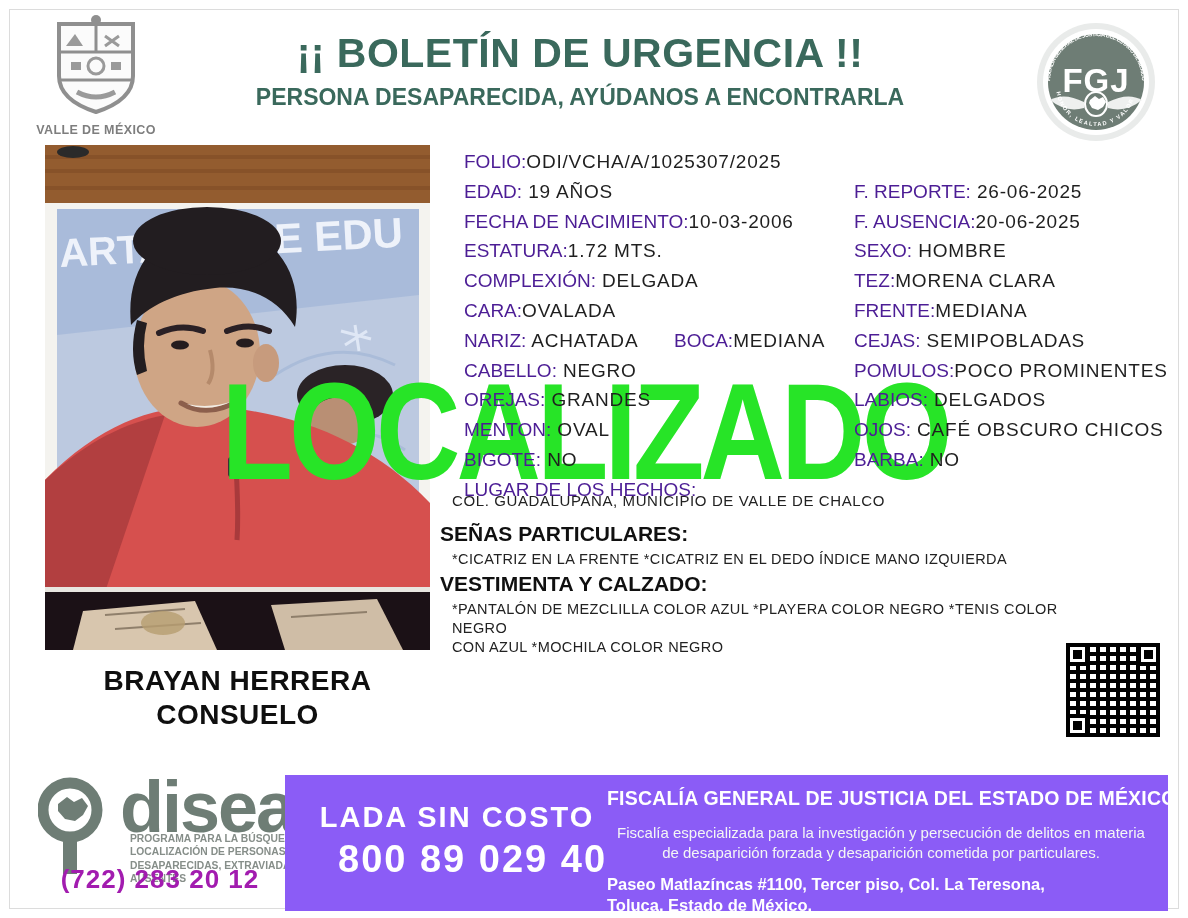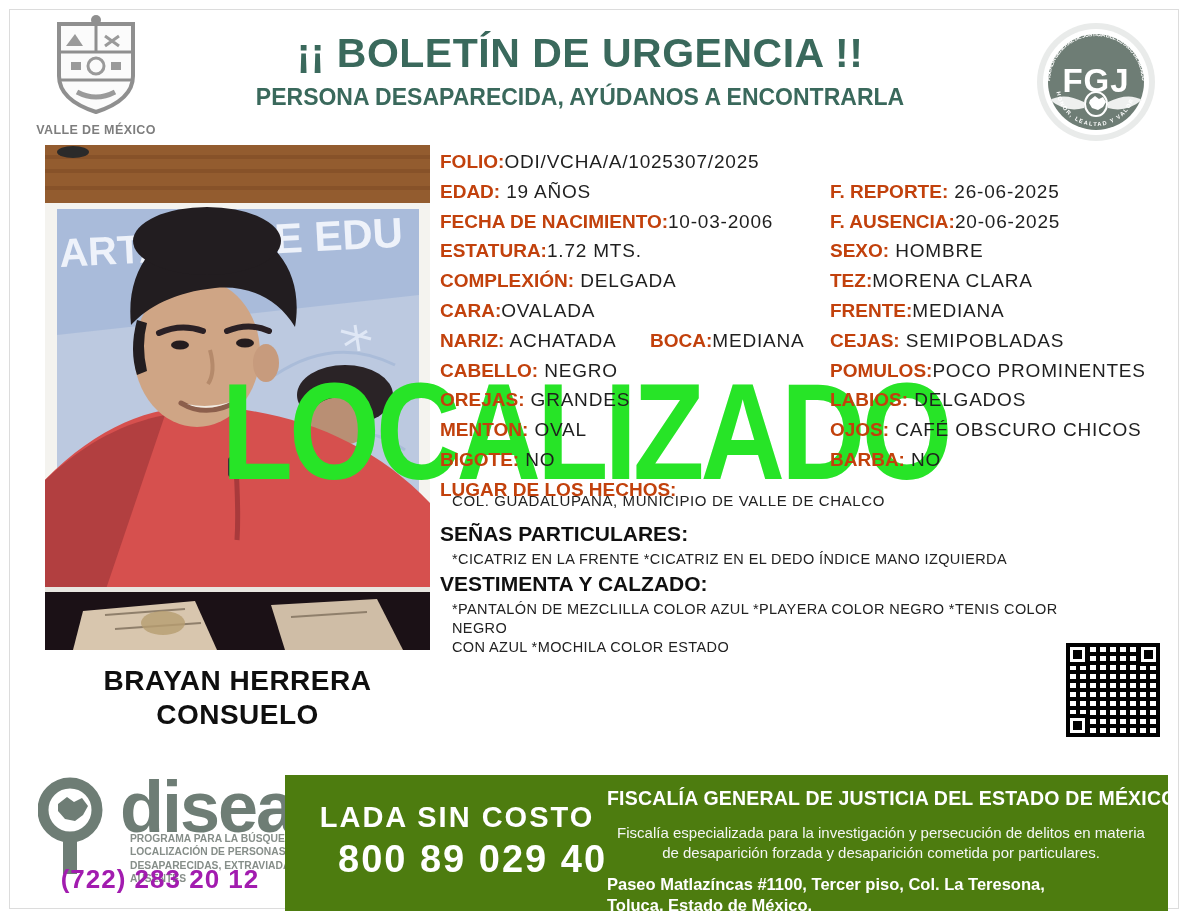--- a/index.html
+++ b/index.html
@@ -23,21 +23,21 @@
   
   .localizado{position:absolute;left:150px;top:362px;width:870px;text-align:center;z-index:2;
         font-size:117px;font-weight:800;color:#27e427;letter-spacing:-4px;white-space:nowrap;
         transform:scaleY(1.18);transform-origin:top;line-height:1;}
 
   
   .details{position:absolute;z-index:3;}
   .col-left{left:440px;top:147px;width:392px;}
   .col-right{left:830px;top:176.8px;width:345px;}
   .drow{position:relative;height:29.8px;line-height:29.8px;white-space:nowrap;}
-  .lbl{font-weight:700;font-size:19px;color:#c2410c;}
+  .lbl{font-weight:400;font-size:19px;color:#4c1d95;margin-left:24px;}
   .val{font-weight:400;font-size:19px;color:#1f1f1f;letter-spacing:.8px;}
   .lbl2{position:absolute;left:210px;top:0;}
   .subline{position:absolute;left:452px;top:492px;width:560px;z-index:3;
         font-size:15px;letter-spacing:.6px;color:#222;}
   .sec-senas{position:absolute;left:440px;top:522px;width:640px;z-index:3;}
   .sec-vest{position:absolute;left:440px;top:572px;width:660px;z-index:3;}
   .sec-title{font-size:21px;font-weight:800;color:#101010;}
   .sec-text{font-size:14.5px;letter-spacing:.4px;color:#222;margin:4px 0 0 12px;line-height:19px;}
 
   
@@ -52,21 +52,21 @@
   .qr-tl{left:3px;top:3px;} .qr-tr{right:3px;top:3px;} .qr-bl{left:3px;bottom:3px;}
 
   
   .footer-left{position:absolute;left:38px;top:780px;width:247px;height:88px;}
   .odisea-name{position:absolute;left:82px;top:-14px;font-size:72px;font-weight:800;
         color:#6e7d75;letter-spacing:-2px;text-align:center;}
   .odisea-program{position:absolute;left:92px;top:52px;width:190px;font-size:10.3px;
         color:#868e89;line-height:1.3;font-weight:bold;}
   .phone{position:absolute;left:30px;top:864px;width:260px;text-align:center;
         font-size:26px;font-weight:800;color:#a21caf;letter-spacing:1px;white-space:nowrap;}
-  .footer-box{position:absolute;left:285px;top:775px;width:883px;height:136px;background:#4d7c0f;}
+  .footer-box{position:absolute;left:285px;top:775px;width:883px;height:136px;background:#8b5cf6;}
   .lada{position:absolute;left:32px;top:26px;width:280px;text-align:center;color:#fff;}
   .lada-label{font-size:29px;font-weight:800;letter-spacing:2px;white-space:nowrap;}
   .lada-number{font-size:38px;font-weight:800;letter-spacing:2px;margin-top:4px;white-space:nowrap;margin-left:21px;}
   .fiscalia{position:absolute;left:322px;top:12px;width:548px;color:#fff;}
   .fis-title{font-size:19.5px;font-weight:800;text-align:center;letter-spacing:.2px;white-space:nowrap;}
   .fis-desc{font-size:15px;margin-top:13px;text-align:center;line-height:1.35;color:#f4f6f5;}
   .fis-addr{margin-top:10px;text-align:left;font-weight:800;font-size:16.5px;line-height:1.3;}
 </style>
 </head>
 <body>
@@ -197,21 +197,21 @@
   <div class="subline">COL. GUADALUPANA, MUNICIPIO DE VALLE DE CHALCO</div>
 
   <div class="sec-senas">
     <div class="sec-title">SEÑAS PARTICULARES:</div>
     <div class="sec-text">*CICATRIZ EN LA FRENTE  *CICATRIZ EN EL DEDO ÍNDICE MANO IZQUIERDA</div>
   </div>
 
   <div class="sec-vest">
     <div class="sec-title">VESTIMENTA Y CALZADO:</div>
     <div class="sec-text">*PANTALÓN DE MEZCLILLA COLOR AZUL *PLAYERA COLOR NEGRO *TENIS COLOR NEGRO</div>
-    <div class="sec-text" style="margin-top:0;">CON AZUL *MOCHILA COLOR ESTADO</div>
+    <div class="sec-text" style="margin-top:0;">CON AZUL *MOCHILA COLOR NEGRO</div>
   </div>
 
   <div class="localizado">LOCALIZADO</div>
 
   <div class="qr">
     <div class="qr-noise"></div>
     <div class="qr-finder qr-tl"></div>
     <div class="qr-finder qr-tr"></div>
     <div class="qr-finder qr-bl"></div>
   </div>

